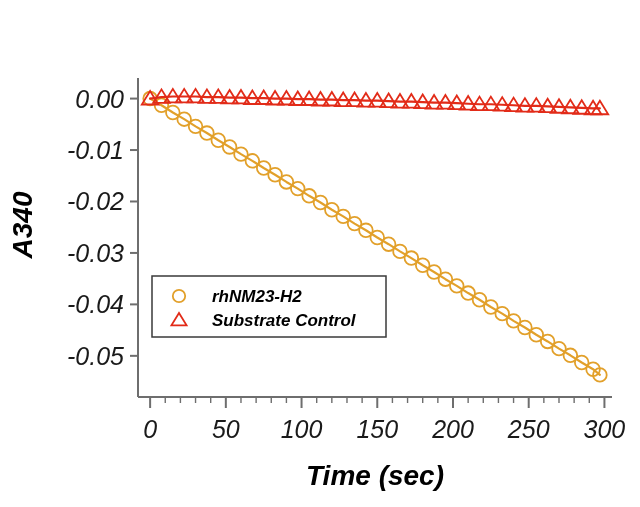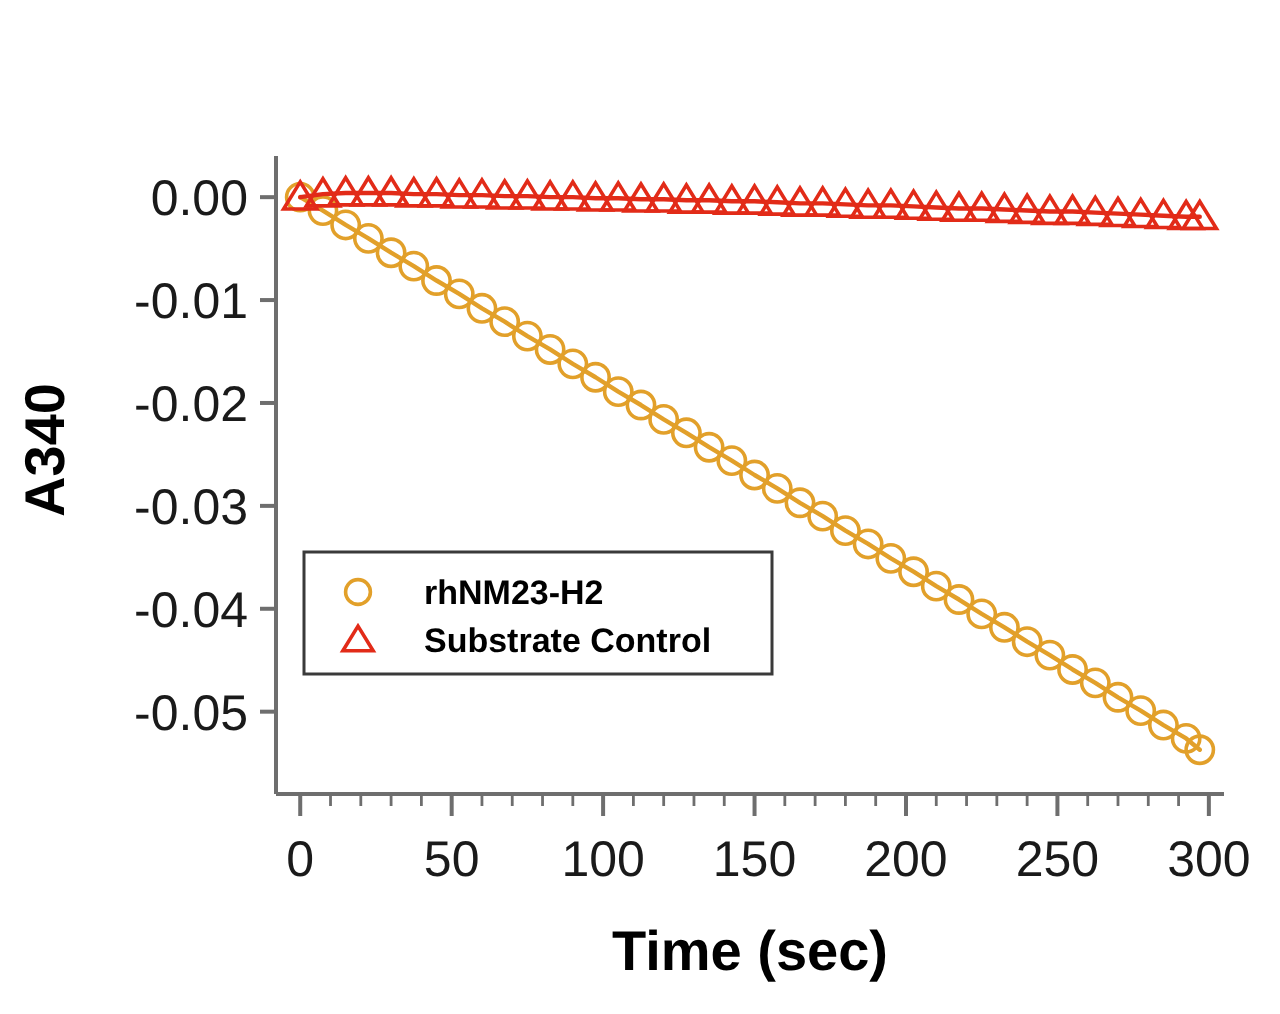--- a/index.html
+++ b/index.html
@@ -13,20 +13,21 @@
     font-family: "Liberation Sans", sans-serif;
     overflow: hidden;
     position: relative;
   }
   #figure {
     position: absolute;
     left: 0; top: 0;
     width: 608px;
     height: 507px;
     background: #be185d;
+    font-style: italic;
   }
   svg.plot {
     display: block;
     width: 640px;
     height: 507px;
   }
   text.ticklabel {
     font-family: "Liberation Sans", sans-serif;
     font-size: 25px;
     fill: #1a1a1a;

